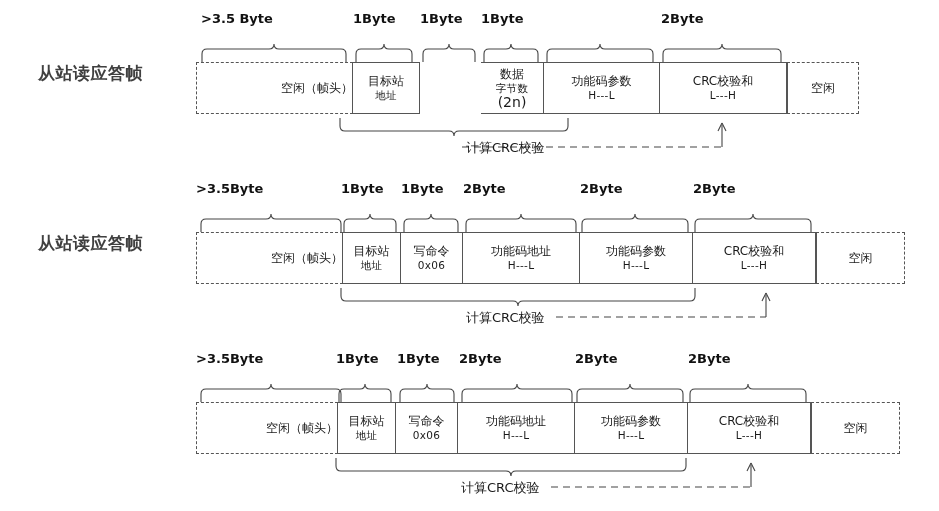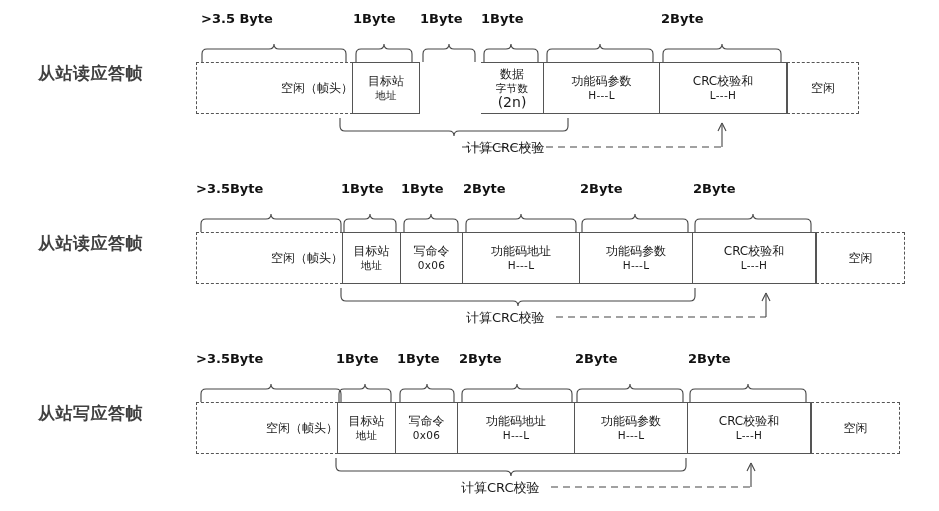--- a/index.html
+++ b/index.html
@@ -227,21 +227,20 @@
       <span class="l2">L---H</span>
     </div>
     <div class="cell dashed-right" style="left:620px; width:89px;">
       <span class="l1">空闲</span>
     </div>
   </div>
 </div>
 
 <div class="frame-row" id="row-2">
 
-  <div class="row-label">从站写应答帧</div>
 
   <div class="size-label" style="left:196px; width:146px;">&gt;3.5Byte</div>
   <div class="size-label" style="left:336px; width:59px;">1Byte</div>
   <div class="size-label" style="left:397px; width:61px;">1Byte</div>
   <div class="size-label" style="left:459px; width:116px;">2Byte</div>
   <div class="size-label" style="left:575px; width:112px;">2Byte</div>
   <div class="size-label" style="left:688px; width:122px;">2Byte</div>
 
   <svg class="brace-layer" viewBox="0 0 939 170">
     <g fill="none" stroke="#444" stroke-width="1.1">

